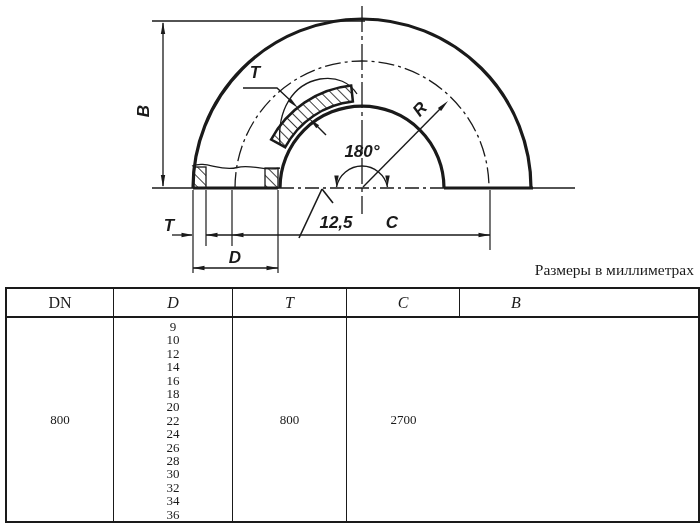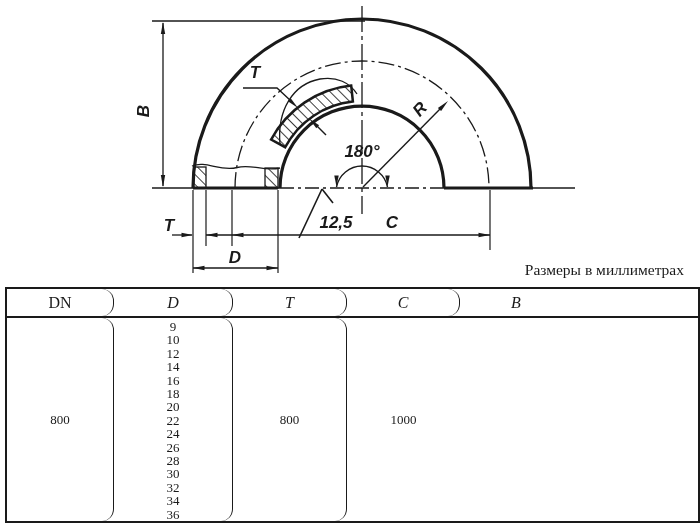--- a/index.html
+++ b/index.html
@@ -1,27 +1,27 @@
 <!DOCTYPE html>
 <html><head>
 <meta charset="utf-8">
 <style>
   html,body{margin:0;padding:0;background:#fff;}
   #page{position:relative;width:700px;height:525px;background:#fff;overflow:hidden;
         font-family:"Liberation Serif",serif;color:#1a1a1a;}
   #dwg{position:absolute;left:0;top:0;}
   .dlabel{font-family:"Liberation Sans",sans-serif;font-style:italic;font-weight:bold;
           font-size:17px;fill:#1a1a1a;}
-  .caption{position:absolute;top:261px;right:16px;font-size:15.5px;color:#1a1a1a;}
+  .caption{position:absolute;top:261px;right:6px;font-size:15.5px;color:#1a1a1a;}
   .tbl{position:absolute;left:5px;top:287px;width:691px;border:2px solid #1a1a1a;
        box-sizing:content-box;background:#fff;}
   .trow{display:grid;grid-template-columns:107px 119px 114px 113px 112px 126px;}
   .thead{border-bottom:2px solid #1a1a1a;}
   .cell{border-right:1.5px solid #1a1a1a;box-sizing:border-box;display:flex;
-        align-items:center;justify-content:center;text-align:center;border-radius:12px;}
+        align-items:center;justify-content:center;text-align:center;}
   .cell:last-child{border-right:none;}
   .thead .cell{height:27px;font-size:16px;}
   .tbody .cell{height:203px;font-size:13px;}
   .it{font-style:italic;}
   .tlist{white-space:pre-line;font-size:12px;line-height:13.4px;align-items:flex-start;
          padding-top:2px;}
 </style>
 </head>
 <body>
 
@@ -119,17 +119,17 @@
 20
 22
 24
 26
 28
 30
 32
 34
 36</div>
       <div class="cell">800</div>
-      <div class="cell">1000</div>
+      <div class="cell">2700</div>
     </div>
   </div>
 
 </div>
 
 </body></html>

